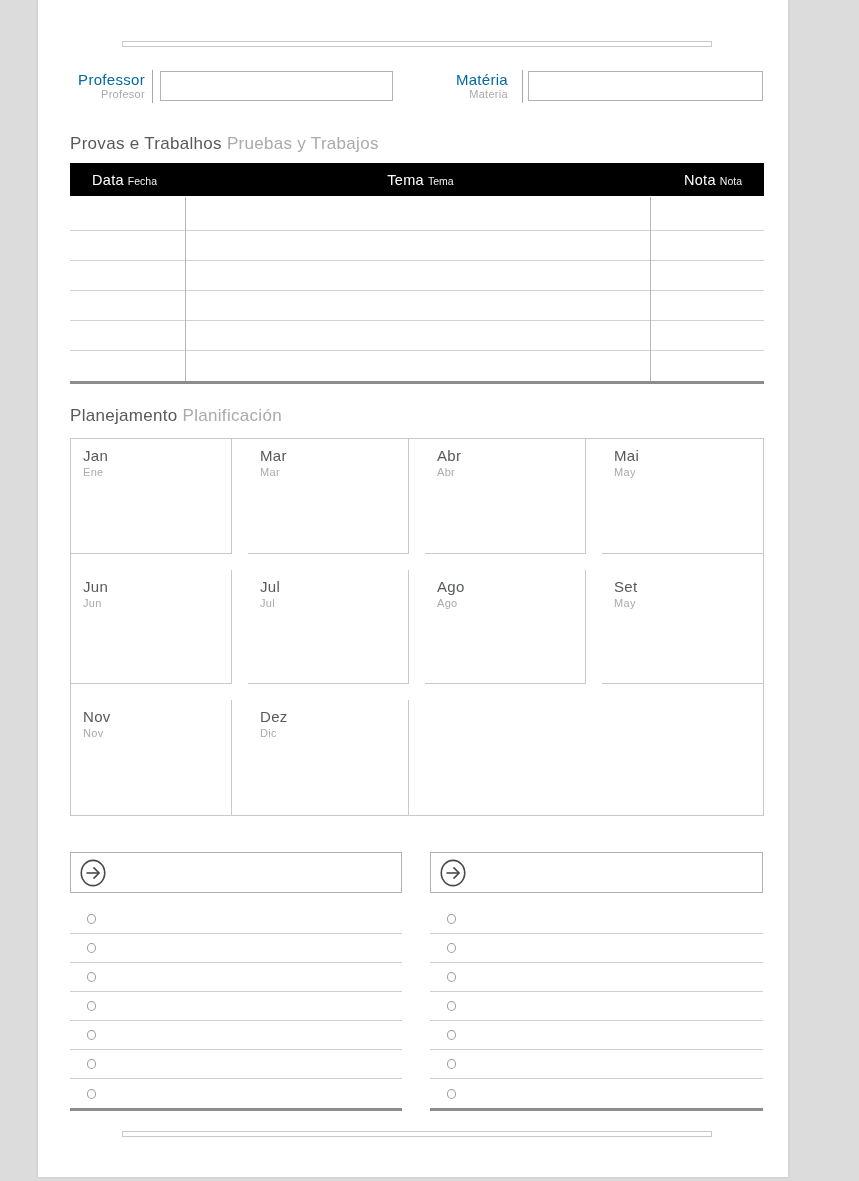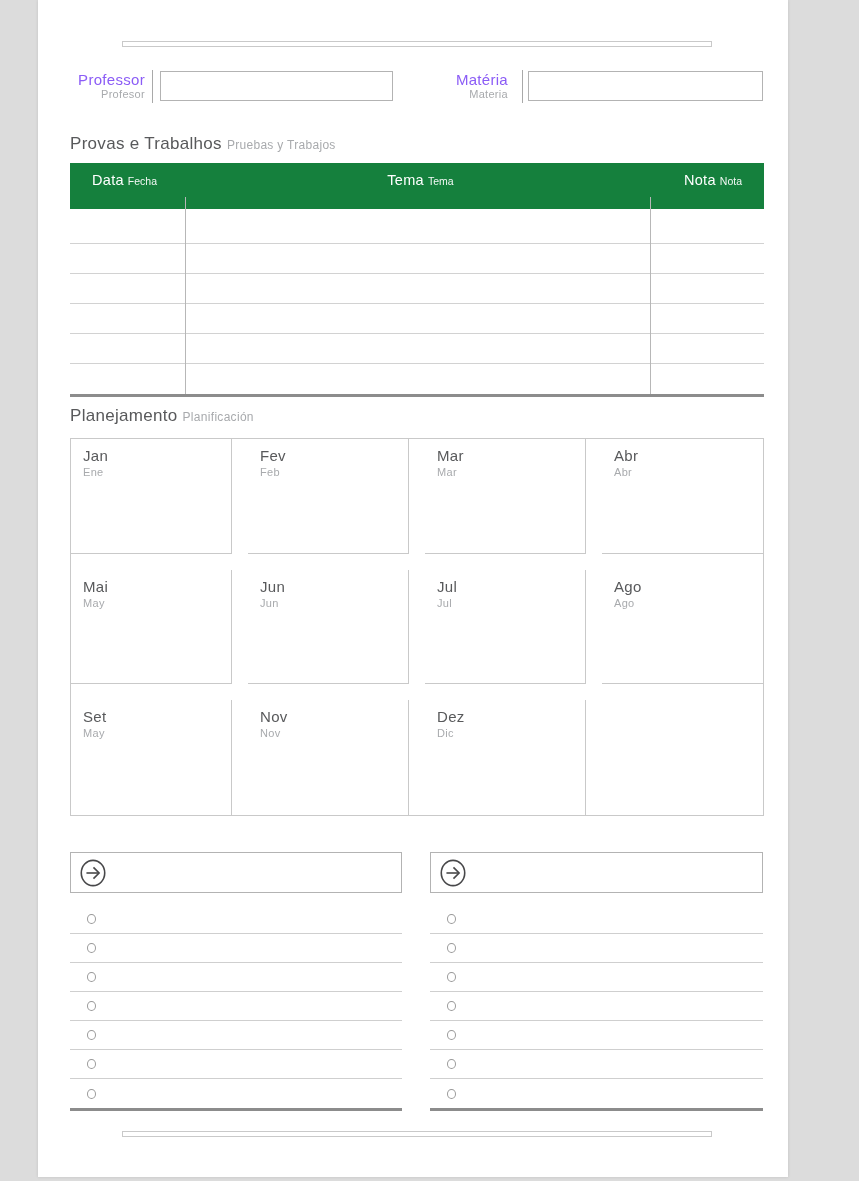--- a/index.html
+++ b/index.html
@@ -19,36 +19,36 @@
   
   .deco-bar {
     left:84px; width:590px; height:6px;
     background:#ffffff; border:1px solid #c9c9c9;
   }
   .deco-bar.top { top:41px; }
   .deco-bar.bottom { top:1131px; }
 
   
   .field-label { top:71px; width:107px; text-align:right; }
-  .field-label .main { display:block; font-size:15px; color:#8b5cf6; line-height:17px; letter-spacing:0.3px; }
+  .field-label .main { display:block; font-size:15px; color:#0369a1; line-height:17px; letter-spacing:0.3px; }
   .field-label .sub  { display:block; font-size:11px; color:#a8aaad; line-height:13px; letter-spacing:0.3px; }
   .field-divider { top:70px; width:1px; height:33px; background:#a9a9a9; }
   .field-box {
     top:71px; height:30px; border:1px solid #b3b3b3; background:#fff;
     font-size:14px; color:#58595b; padding:0 8px; outline:none;
   }
 
   
   .section-title { white-space:nowrap; }
   .section-title .main { font-size:17px; color:#58595b; letter-spacing:0.3px; }
-  .section-title .sub  { font-size:12px; color:#a8aaad; margin-left:5px; letter-spacing:0.3px;margin-top:40px; }
+  .section-title .sub  { font-size:17px; color:#a8aaad; margin-left:5px; letter-spacing:0.3px;margin-top:40px; }
 
   
   .exams-table { left:32px; top:163px; width:694px; }
-  .exams-header { position:relative; height:46px; background:#15803d; }
+  .exams-header { position:relative; height:33px; background:#000000; }
   .exams-header .hcell { position:absolute; top:0; height:34px; line-height:34px; color:#fff; white-space:nowrap; }
   .exams-header .hmain { font-size:14.5px; letter-spacing:0.3px; }
   .exams-header .hsub  { font-size:10.5px; margin-left:4px; opacity:0.95; }
   .h-data { left:22px; }
   .h-tema { left:7px; right:0; text-align:center; }
   .h-nota { right:22px; }
   .exams-body { position:relative; border-bottom:3px solid #8c8c8c; }
   .exam-row { height:30px; border-bottom:1px solid #d2d2d2; display:flex; }
   .exam-row:first-child { height:35px; }
   .exam-row:last-child { border-bottom:none; }
@@ -157,24 +157,20 @@
 
   <div class="abs section-title" style="left:32px; top:406px;">
     <span class="main">Planejamento</span><span class="sub">Planificación</span>
   </div>
 
   <div class="abs months-grid">
     <div class="month-cell">
       <span class="main">Jan</span>
       <span class="sub">Ene</span>
     </div>
-  <div class="month-cell">
-      <span class="main">Fev</span>
-      <span class="sub">Feb</span>
-    </div>
       <div class="month-cell">
       <span class="main">Mar</span>
       <span class="sub">Mar</span>
     </div>
       <div class="month-cell">
       <span class="main">Abr</span>
       <span class="sub">Abr</span>
     </div>
       <div class="month-cell">
       <span class="main">Mai</span>

